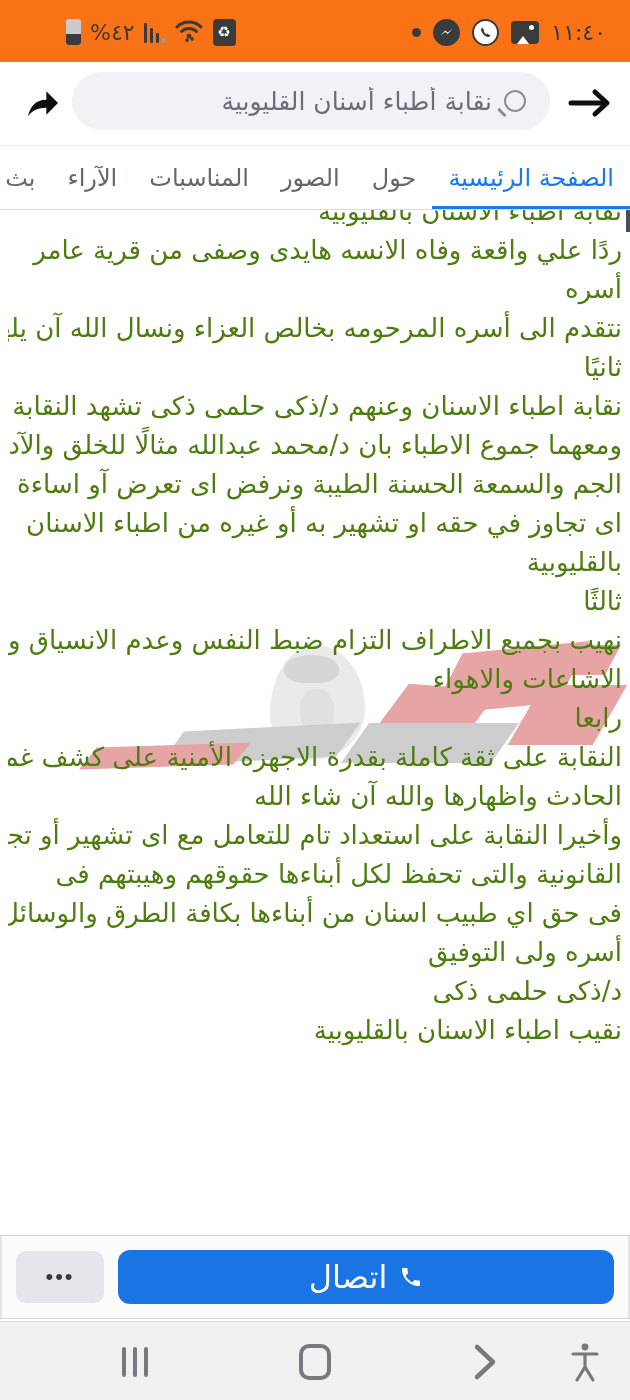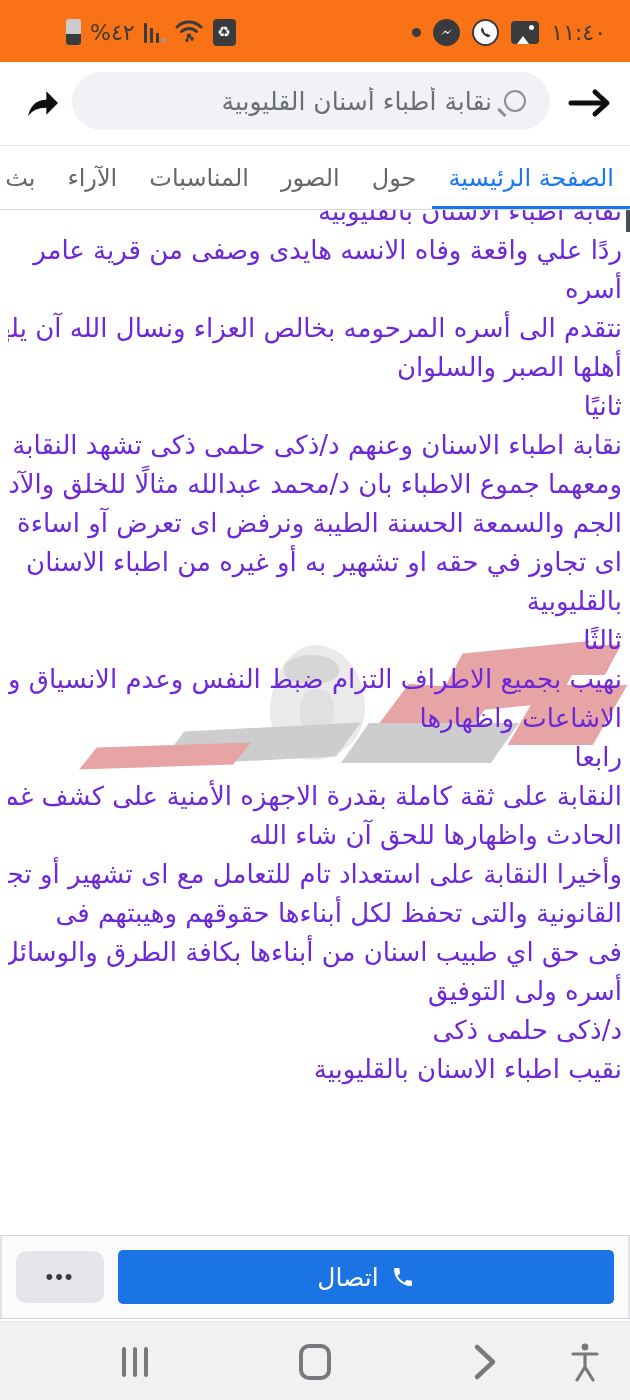--- a/index.html
+++ b/index.html
@@ -41,39 +41,39 @@
   .mag:after{ content:""; position:absolute; width:10px; height:2.5px; background:#8a8d93; transform:rotate(45deg); left:-9px; top:19px;}
   
   .tabbar{ height:64px; display:flex; direction:rtl; align-items:stretch; overflow:hidden;
     border-bottom:1px solid #d8dadf; background:#fff; position:relative; z-index:3;}
   .tab{ display:flex; align-items:center; padding:0 16px; font-size:24px; color:#65676b; white-space:nowrap; position:relative;}
   .tab.active{ color:#1877F2; }
   .tab.active:after{ content:""; position:absolute; left:0; right:0; bottom:-1px; height:4px; background:#1877F2;}
   
   .content{ position:relative; background:#fff; height:1025px; overflow:hidden;}
   .post{ position:relative; z-index:2; direction:rtl; text-align:right; padding:0 8px 0 8px; margin-top:-18px;}
-  .post .line{ font-size:26px; line-height:39px; color:#6d28d9; white-space:nowrap; overflow:hidden;}
+  .post .line{ font-size:26px; line-height:39px; color:#4d7c0f; white-space:nowrap; overflow:hidden;}
   .scrollthumb{ position:absolute; right:0; top:-36px; width:4px; height:58px; background:#4a4f57; z-index:4;}
   
   .watermark{ position:absolute; left:55px; top:435px; width:560px; height:130px; opacity:.5; z-index:1; pointer-events:none;}
   .wm{ position:absolute; }
   .wm.red{ background:#cf4b4b; }
   .wm.grey{ background:#9c9c9c; }
   .face{ position:absolute; left:215px; top:0px; width:95px; height:115px; background:#d6d6d6;
     border-radius:48% 52% 55% 45%/60% 55% 45% 40%; }
   .face:before{ content:""; position:absolute; left:14px; top:10px; width:55px; height:28px;
     background:#aeaeae; border-radius:50% 50% 40% 40%; }
   .face:after{ content:""; position:absolute; left:30px; top:44px; width:34px; height:44px;
     background:#c2c2c2; border-radius:45%; }
   
   .actionbar{ position:absolute; left:0; right:0; top:1235px; height:84px; background:#fbfbfc;
     border-top:1px solid #d2d4d8; border-bottom:1px solid #d2d4d8; display:flex; direction:rtl;
     align-items:center; padding:0 16px; gap:14px; box-shadow:inset 2px 0 0 #e3e4e8, inset -2px 0 0 #e3e4e8;}
-  .call-btn{ flex:1; height:54px; background:#1a74e4; border:0; border-radius:5px; color:#fff;
-    font-family:"DejaVu Sans",sans-serif; font-size:25px; display:flex; direction:rtl; align-items:center;
+  .call-btn{ flex:1; height:54px; background:#1a74e4; border:0; border-radius:12px; color:#fff;
+    font-family:"DejaVu Sans",sans-serif; font-size:32px; display:flex; direction:rtl; align-items:center;
     justify-content:center; gap:12px; }
   .more-btn{ width:88px; height:52px; background:#e4e6eb; border:0; border-radius:10px; color:#3a3b3c;
     font-size:22px; letter-spacing:2px; display:flex; align-items:center; justify-content:center;}
   
   .navbar{ position:absolute; left:0; right:0; top:1321px; height:79px; background:#f1f1f2;
     border-top:1px solid #e0e0e2;}
   .nav-ic{ position:absolute; top:0; height:79px; display:flex; align-items:center; justify-content:center;}
   .recents{ left:105px; width:60px; display:flex; gap:7px;}
   .recents i{ width:4px; height:30px; background:#77797c; border-radius:2px;}
   .home{ left:285px; width:60px;}
@@ -173,33 +173,32 @@
     <div class="wm grey" style="left:300px; top:78px; width:150px; height:40px; transform:skewX(-35deg);"></div>
     <div class="wm grey" style="left:120px; top:82px; width:170px; height:34px; transform:skewX(-38deg) rotate(-3deg);"></div>
     <div class="wm red" style="left:35px;  top:100px;width:150px; height:22px; transform:skewX(-40deg) rotate(-2deg);"></div>
     <div class="wm red" style="left:520px; top:0px;  width:38px;  height:30px; transform:skewX(-28deg);"></div>
   </div>
   <div class="post">
       <div class="line">نقابة اطباء الاسنان بالقليوبية</div>
       <div class="line">ردًا علي واقعة وفاه الانسه هايدى وصفى من قرية عامر</div>
       <div class="line">أسره</div>
       <div class="line">نتقدم الى أسره المرحومه بخالص العزاء ونسال الله آن يلهم</div>
-      <div class="line">أهلها الصبر والسلوان</div>
       <div class="line">ثانيًا</div>
       <div class="line">نقابة اطباء الاسنان وعنهم د/ذكى حلمى ذكى تشهد النقابة</div>
       <div class="line">ومعهما جموع الاطباء بان د/محمد عبدالله مثالًا للخلق والآدب</div>
       <div class="line">الجم والسمعة الحسنة الطيبة ونرفض اى تعرض آو اساءة له آو</div>
       <div class="line">اى تجاوز في حقه او تشهير به أو غيره من اطباء الاسنان</div>
       <div class="line">بالقليوبية</div>
       <div class="line">ثالثًا</div>
       <div class="line">نهيب بجميع الاطراف التزام ضبط النفس وعدم الانسياق وراء</div>
-      <div class="line">الاشاعات واظهارها</div>
+      <div class="line">الاشاعات والاهواء</div>
       <div class="line">رابعا</div>
       <div class="line">النقابة على ثقة كاملة بقدرة الاجهزه الأمنية على كشف غموض</div>
-      <div class="line">الحادث واظهارها للحق آن شاء الله</div>
+      <div class="line">الحادث واظهارها والله آن شاء الله</div>
       <div class="line">وأخيرا النقابة على استعداد تام للتعامل مع اى تشهير أو تجاوز</div>
       <div class="line">القانونية والتى تحفظ لكل أبناءها حقوقهم وهيبتهم فى</div>
       <div class="line">فى حق اي طبيب اسنان من أبناءها بكافة الطرق والوسائل</div>
       <div class="line">أسره ولى التوفيق</div>
       <div class="line">د/ذكى حلمى ذكى</div>
       <div class="line">نقيب اطباء الاسنان بالقليوبية</div>
     </div>
 </div>
 
 <div class="actionbar">

